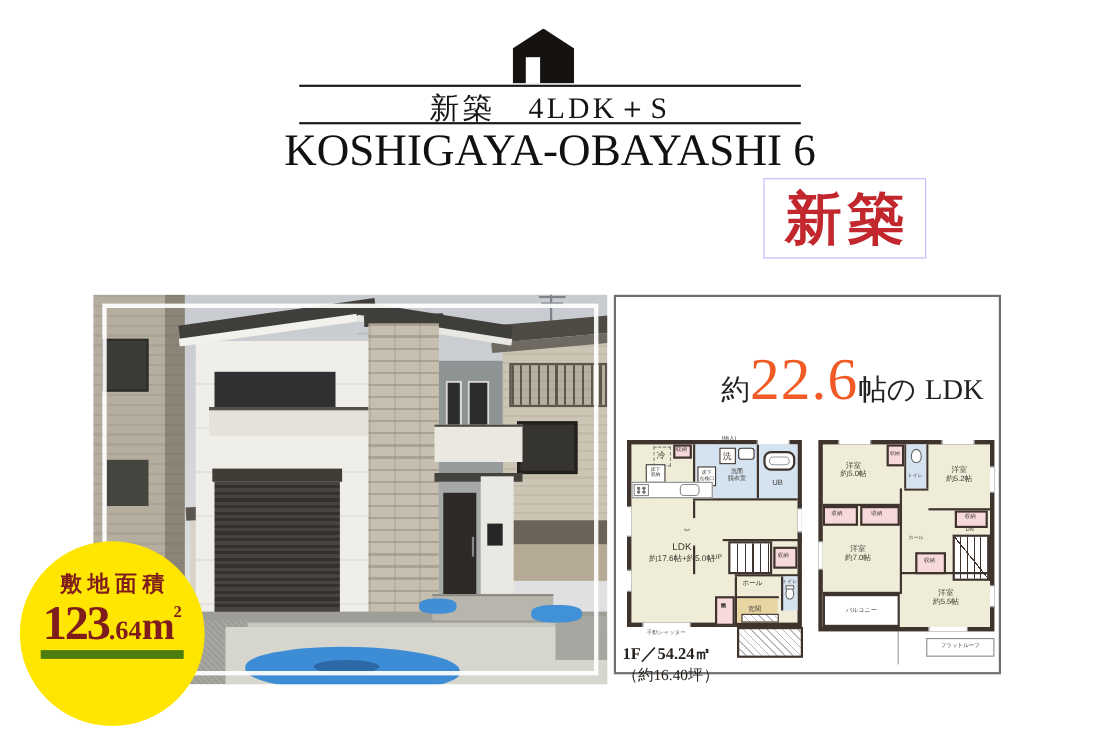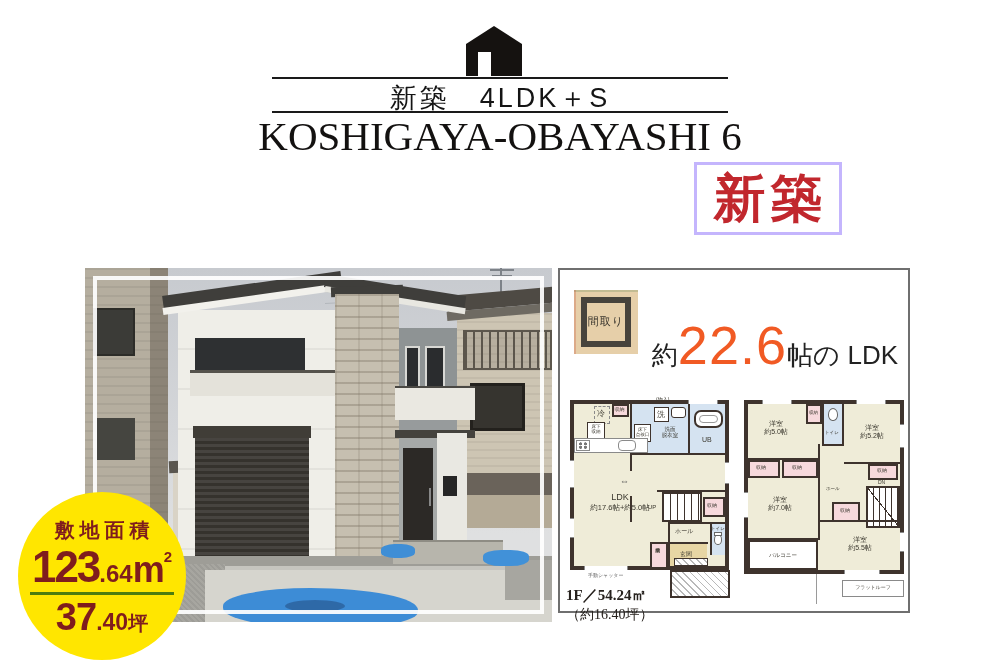--- a/index.html
+++ b/index.html
@@ -1,20 +1,20 @@
 <!DOCTYPE html>
 <html><head>
 <meta charset="utf-8">
 <style>
   *{box-sizing:border-box;margin:0;padding:0}
   html,body{background:#fff}
   #page{position:relative;width:1000px;height:665px;background:#fff;overflow:hidden;
          font-family:"Liberation Sans","DejaVu Sans",sans-serif;}
   .abs{position:absolute}
-  .gothic{font-family:Liberation Sans, sans-serif}
+  .gothic{font-family:Liberation Serif, serif}
   .mincho{font-family:"Liberation Serif","DejaVu Serif",serif}
   
   .plan{position:absolute}
   .pbody{position:absolute;border:4px solid #3e332d;background:#efecd8}
   .wall{position:absolute;background:#3e332d}
   .pink{position:absolute;background:#f7d9dc;border:2px solid #3e332d}
   .blue{position:absolute;background:#d5e3f1}
   .wht{position:absolute;background:#fff;border:1px solid #3e332d}
   .tan{position:absolute;background:#e7d6a4}
   .lbl{position:absolute;color:#3b382f;line-height:1.15;white-space:nowrap;
@@ -40,21 +40,21 @@
   <div class="abs" style="left:478px;top:52px;width:13px;height:24px;background:#fff"></div>
 
   <div class="abs" style="left:272px;top:77px;width:456px;height:2px;background:#1a1a1a"></div>
   <div class="abs gothic ctr" style="left:0;top:80px;width:1000px;font-size:27px;font-weight:500;
               letter-spacing:3px;color:#141414">新築　4LDK＋S</div>
   <div class="abs" style="left:272px;top:111px;width:456px;height:2px;background:#1a1a1a"></div>
 
   <div class="abs mincho ctr" style="left:0;top:112px;width:1000px;font-size:41px;color:#131110">KOSHIGAYA-OBAYASHI 6</div>
 
 
-  <div class="abs gothic" style="left:694px;top:162px;width:148px;height:73px;border:3px solid #c4b5fd;
+  <div class="abs gothic" style="left:694px;top:162px;width:148px;height:73px;border:1px solid #c4b5fd;
               display:flex;align-items:center;justify-content:center">
     <span style="color:#c1272d;font-size:52px;font-weight:800;letter-spacing:5px;padding-left:5px">新築</span>
   </div>
 
   <div class="abs" style="left:85px;top:268px;width:467px;height:354px;overflow:hidden;
               background:linear-gradient(180deg,#c7cacf 0%,#d4d6d9 45%,#dfe0e1 75%)">
 
     <div class="abs" style="left:180px;top:15px;width:260px;height:2px;background:#a8adb3;transform:rotate(7deg);transform-origin:left center"></div>
     <div class="abs" style="left:240px;top:35px;width:220px;height:1px;background:#b3b7bc;transform:rotate(-3deg);transform-origin:left center"></div>
     <div class="abs" style="left:415px;top:-4px;width:2px;height:32px;background:#7d8288"></div>
@@ -121,41 +121,30 @@
     <div class="abs" style="left:398px;top:282px;width:46px;height:16px;background:#4191d8;border-radius:40%"></div>
     <div class="abs" style="left:138px;top:320px;width:195px;height:40px;background:#3d8cd6;border-radius:45% 55% 40% 50%"></div>
     <div class="abs" style="left:200px;top:332px;width:60px;height:12px;background:rgba(20,40,80,.35);border-radius:50%"></div>
 
     <div class="abs" style="inset:8px;border:4px solid rgba(255,255,255,.92);pointer-events:none"></div>
   </div>
 
   <div class="abs gothic" style="left:18px;top:492px;width:168px;height:168px;border-radius:50%;background:#ffe600;
               display:flex;flex-direction:column;align-items:center;color:#7f1d1d;z-index:10">
     <div style="margin-top:25px;font-size:20px;font-weight:700;letter-spacing:5px;padding-left:5px">敷地面積</div>
-    <div style="display:flex;align-items:baseline;border-bottom:3px solid #4d7c0f;padding:0 2px 1px 2px;margin-top:0">
+    <div style="display:flex;align-items:baseline;border-bottom:8px solid #4d7c0f;padding:0 2px 1px 2px;margin-top:0">
       <span style="font-size:44px;font-weight:800;letter-spacing:-2px;line-height:1.05">123</span>
       <span style="font-size:24px;font-weight:800">.64</span>
       <span style="font-size:36px;font-weight:800;letter-spacing:-1px">m</span>
       <span style="font-size:15px;font-weight:800;position:relative;top:-20px">2</span>
     </div>
-    <div style="display:flex;align-items:baseline;margin-top:3px">
-      <span style="font-size:38px;font-weight:700;letter-spacing:-1px;line-height:1">37</span>
-      <span style="font-size:23px;font-weight:700">.40</span>
-      <span style="font-size:20px;font-weight:700">坪</span>
-    </div>
   </div>
 
   <div class="abs" style="left:558px;top:268px;width:352px;height:345px;border:2px solid #6f6f6f;background:#fff">
 
-    <div class="abs" style="left:14px;top:20px;width:64px;height:64px;background:#e6cfa9;
-                background-image:linear-gradient(90deg,rgba(190,60,40,.25) 0 2px,transparent 2px),
-                                 linear-gradient(180deg,rgba(90,130,80,.25) 0 2px,transparent 2px)">
-      <div class="abs" style="inset:7px;border:6px solid #47433c"></div>
-      <div class="abs mincho" style="left:0;top:24px;width:64px;text-align:center;font-size:11px;color:#3a362e;letter-spacing:1px">間取り</div>
-    </div>
 
     <div class="abs gothic" style="left:90px;top:44px;width:250px;display:flex;align-items:baseline;justify-content:center;white-space:nowrap">
       <span style="font-size:26px;color:#222">約</span>
       <span style="font-size:54px;color:#f15a24;letter-spacing:1px">22.6</span>
       <span style="font-size:26px;color:#222">帖の</span>
       <span style="font-size:26px;color:#222;margin-left:8px">LDK</span>
     </div>
 
     <div class="abs" style="left:256px;top:132px;width:1px;height:202px;background:#9a9a9a;z-index:1"></div>
 

